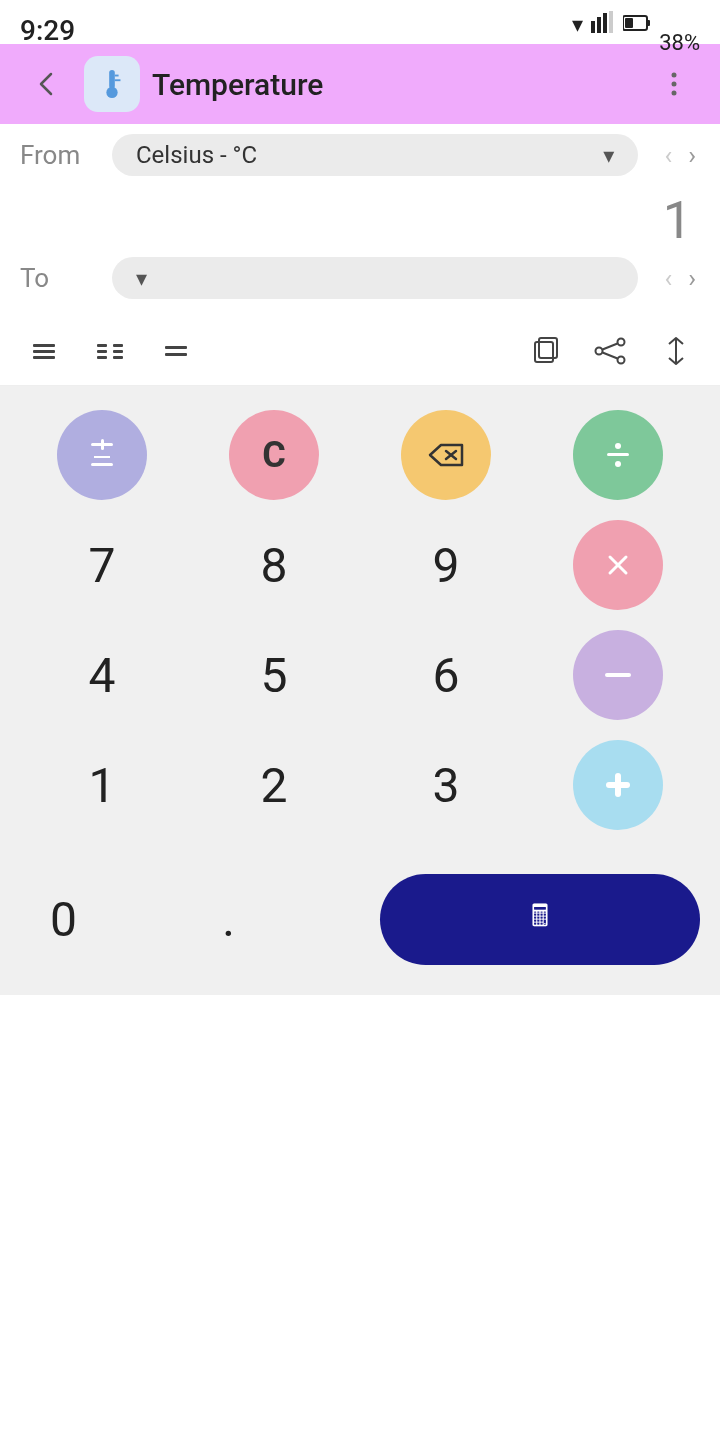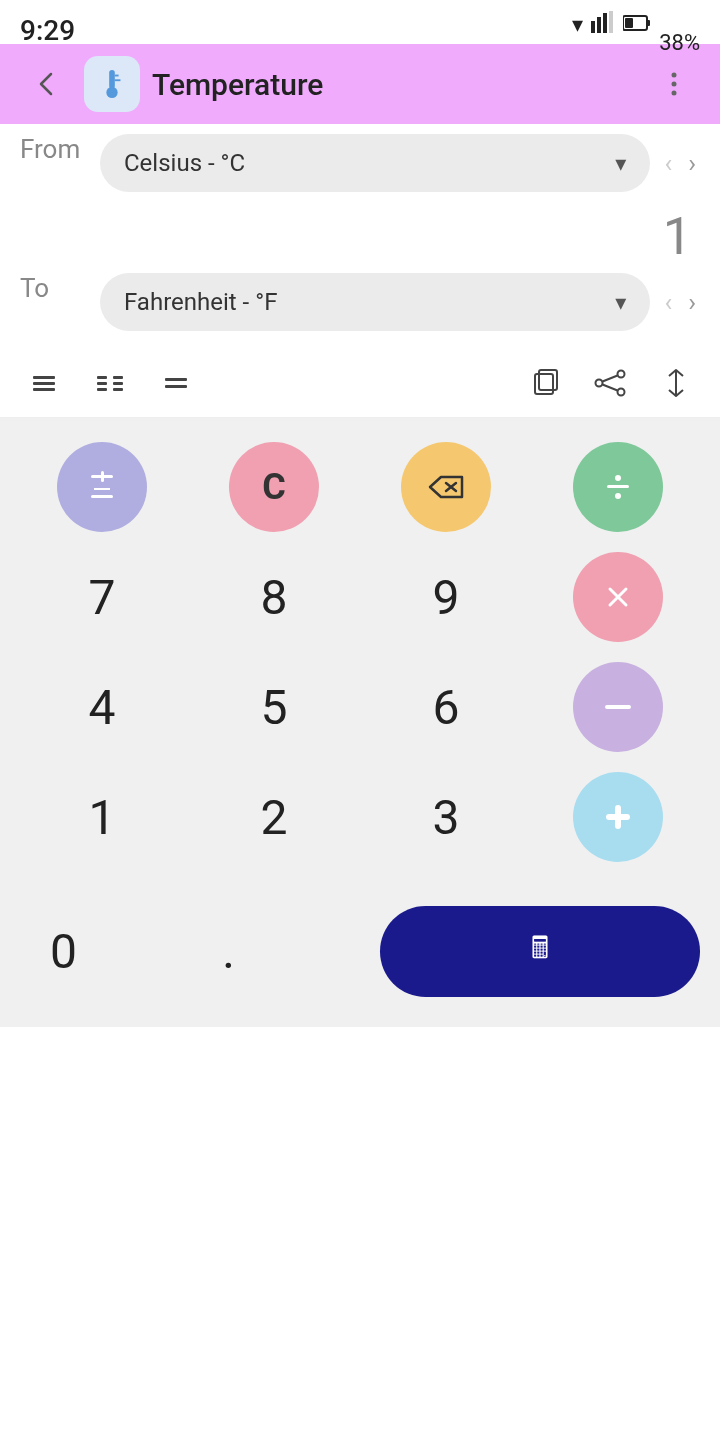--- a/index.html
+++ b/index.html
@@ -88,40 +88,42 @@
     }
 
     
     .conversion-area {
       padding: 10px 20px;
       background: #fff;
     }
 
     .row-from, .row-to {
       display: flex;
+      align-items: center;
       margin-bottom: 8px;
+      gap: 12px;
     }
 
     .label {
       font-size: 26px;
       color: #888;
       width: 80px;
       min-width: 80px;
     }
 
     .unit-selector {
       flex: 1;
       background: #ebebeb;
       border-radius: 30px;
       padding: 14px 24px;
       display: flex;
       align-items: center;
       justify-content: space-between;
       cursor: pointer;
-      height: 58px;
+      height: 42px;
     }
     .unit-selector-text {
       font-size: 24px;
       color: #333;
     }
     .unit-selector-arrow {
       font-size: 22px;
       color: #555;
     }
 
@@ -343,21 +345,20 @@
     </div>
   </div>
 
   <div class="value-display-from">
     <span>1</span>
   </div>
 
   <div class="row-to">
     <span class="label">To</span>
     <div class="unit-selector">
-      <span class="unit-selector-text">Fahrenheit - °F</span>
       <span class="unit-selector-arrow">▾</span>
     </div>
     <div class="nav-arrows">
       <span class="nav-arrow disabled">‹</span>
       <span class="nav-arrow">›</span>
     </div>
   </div>
 
 </div>
 

